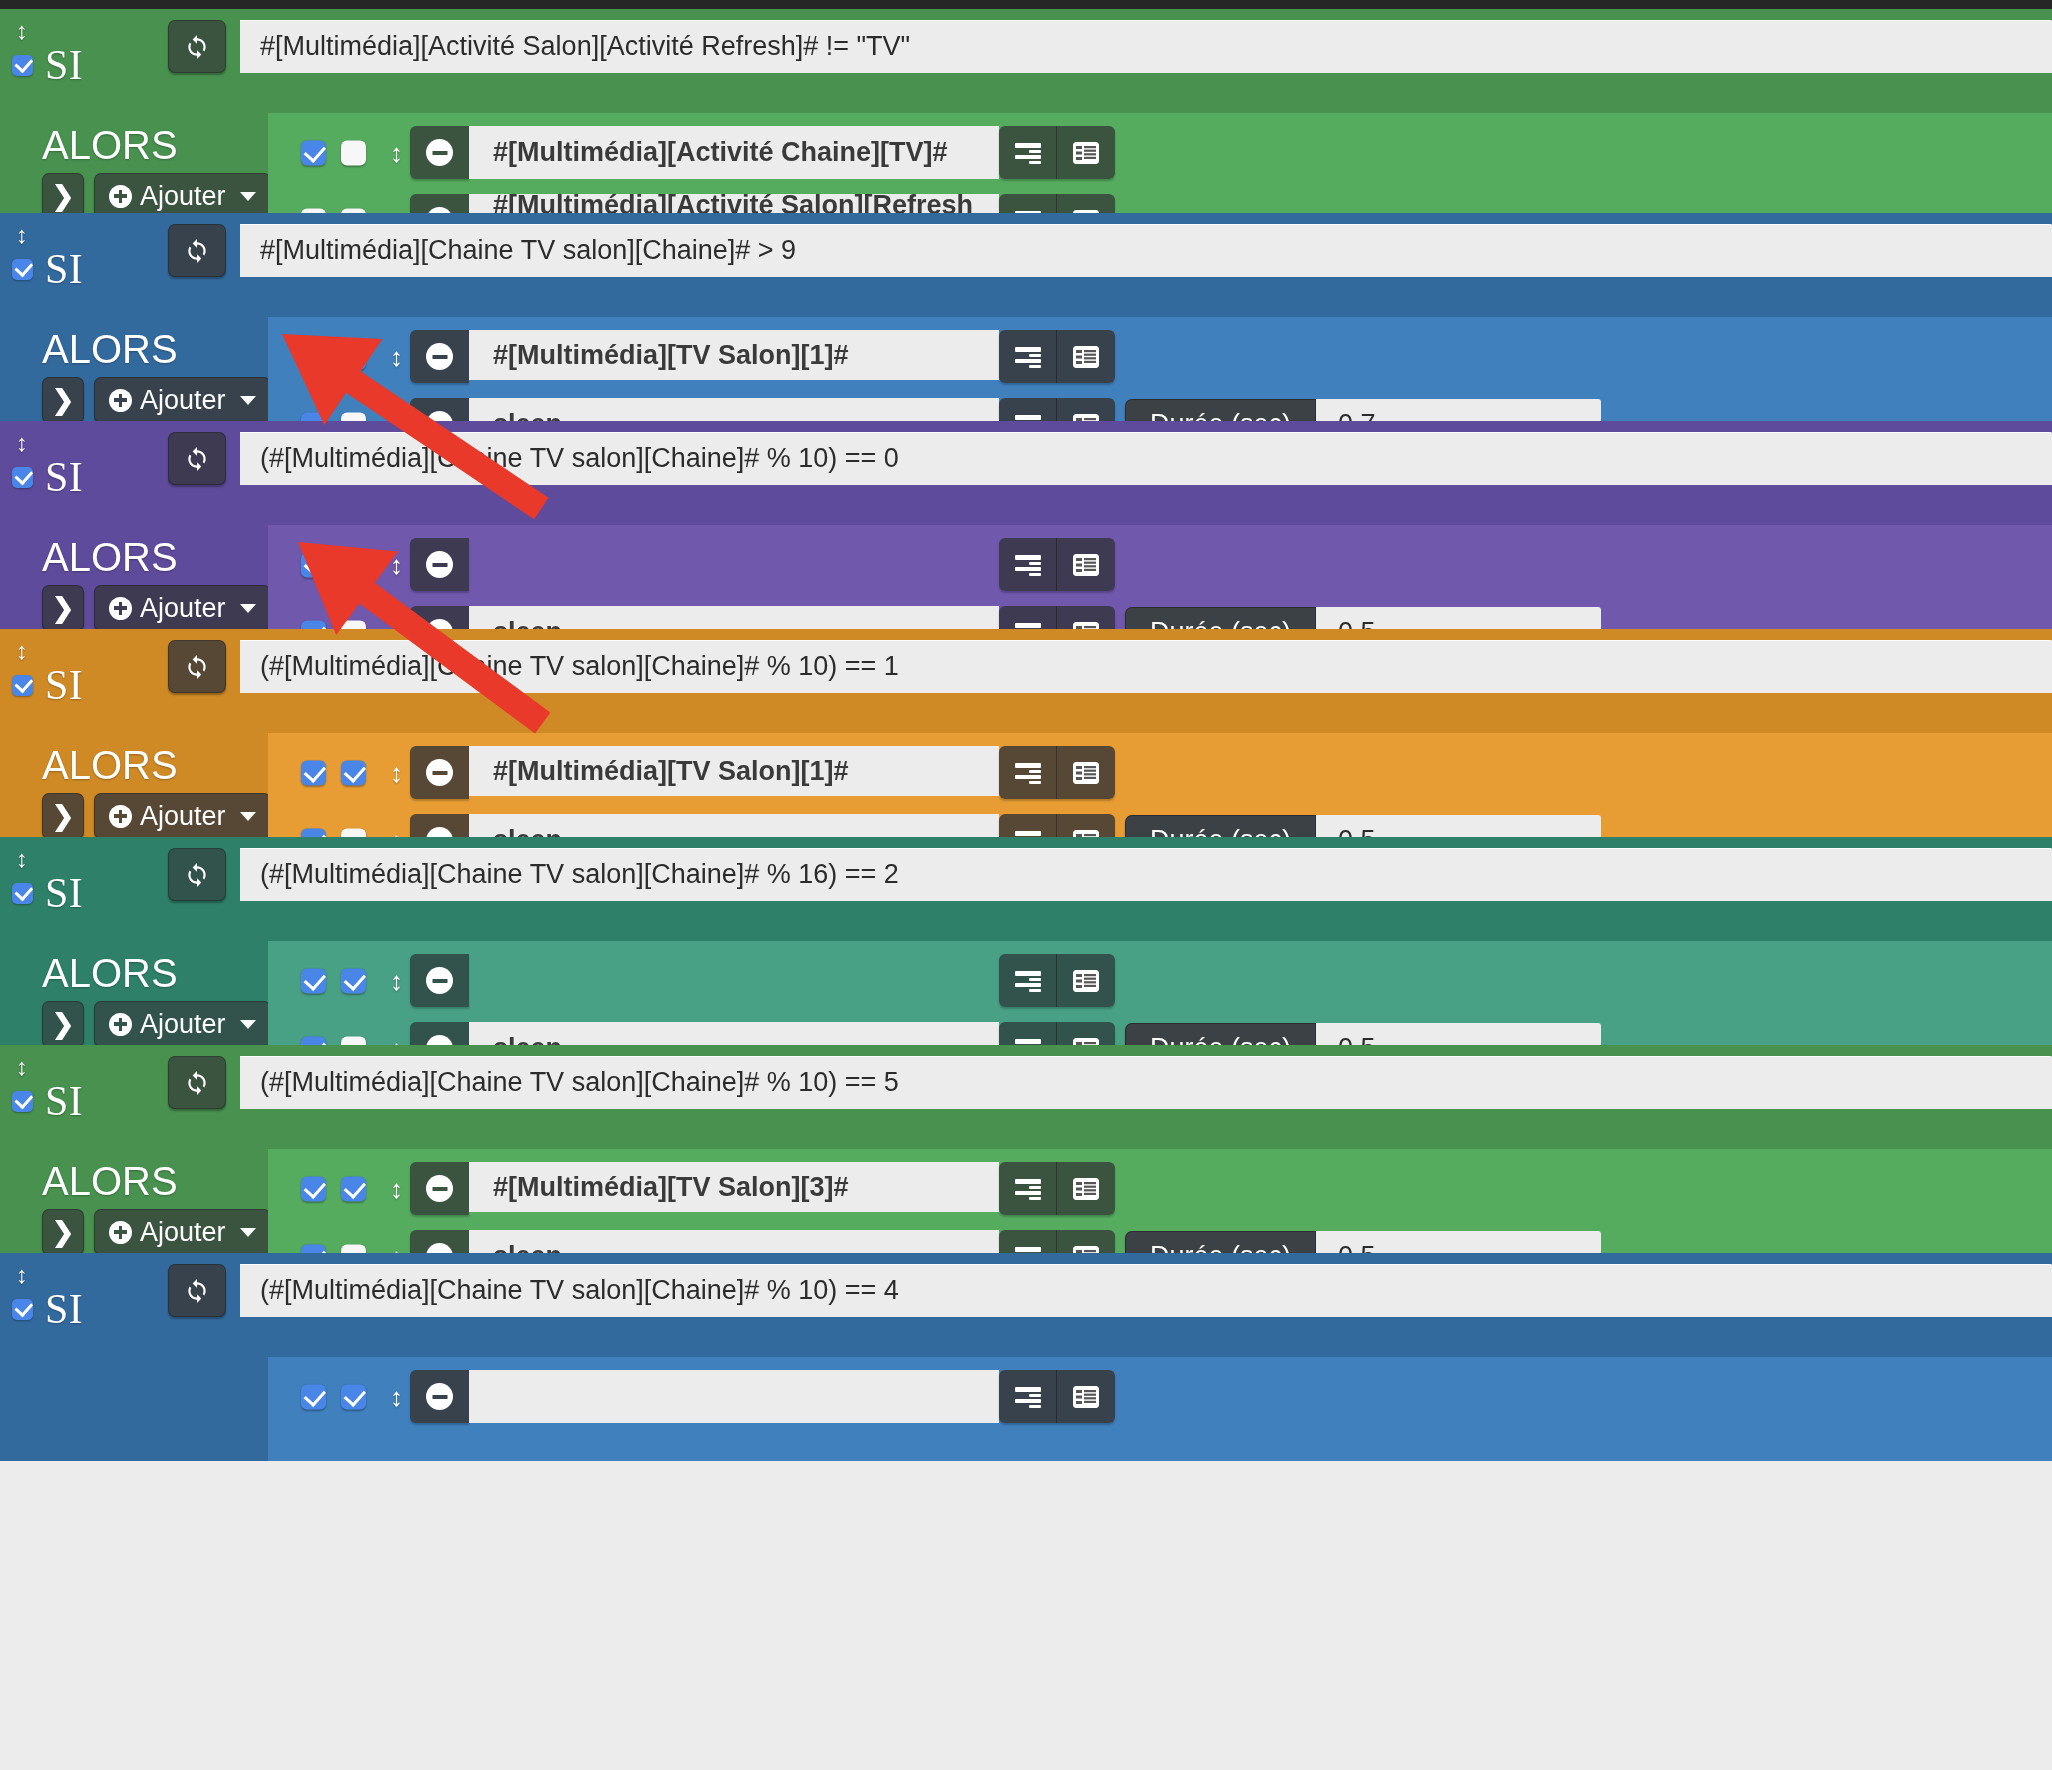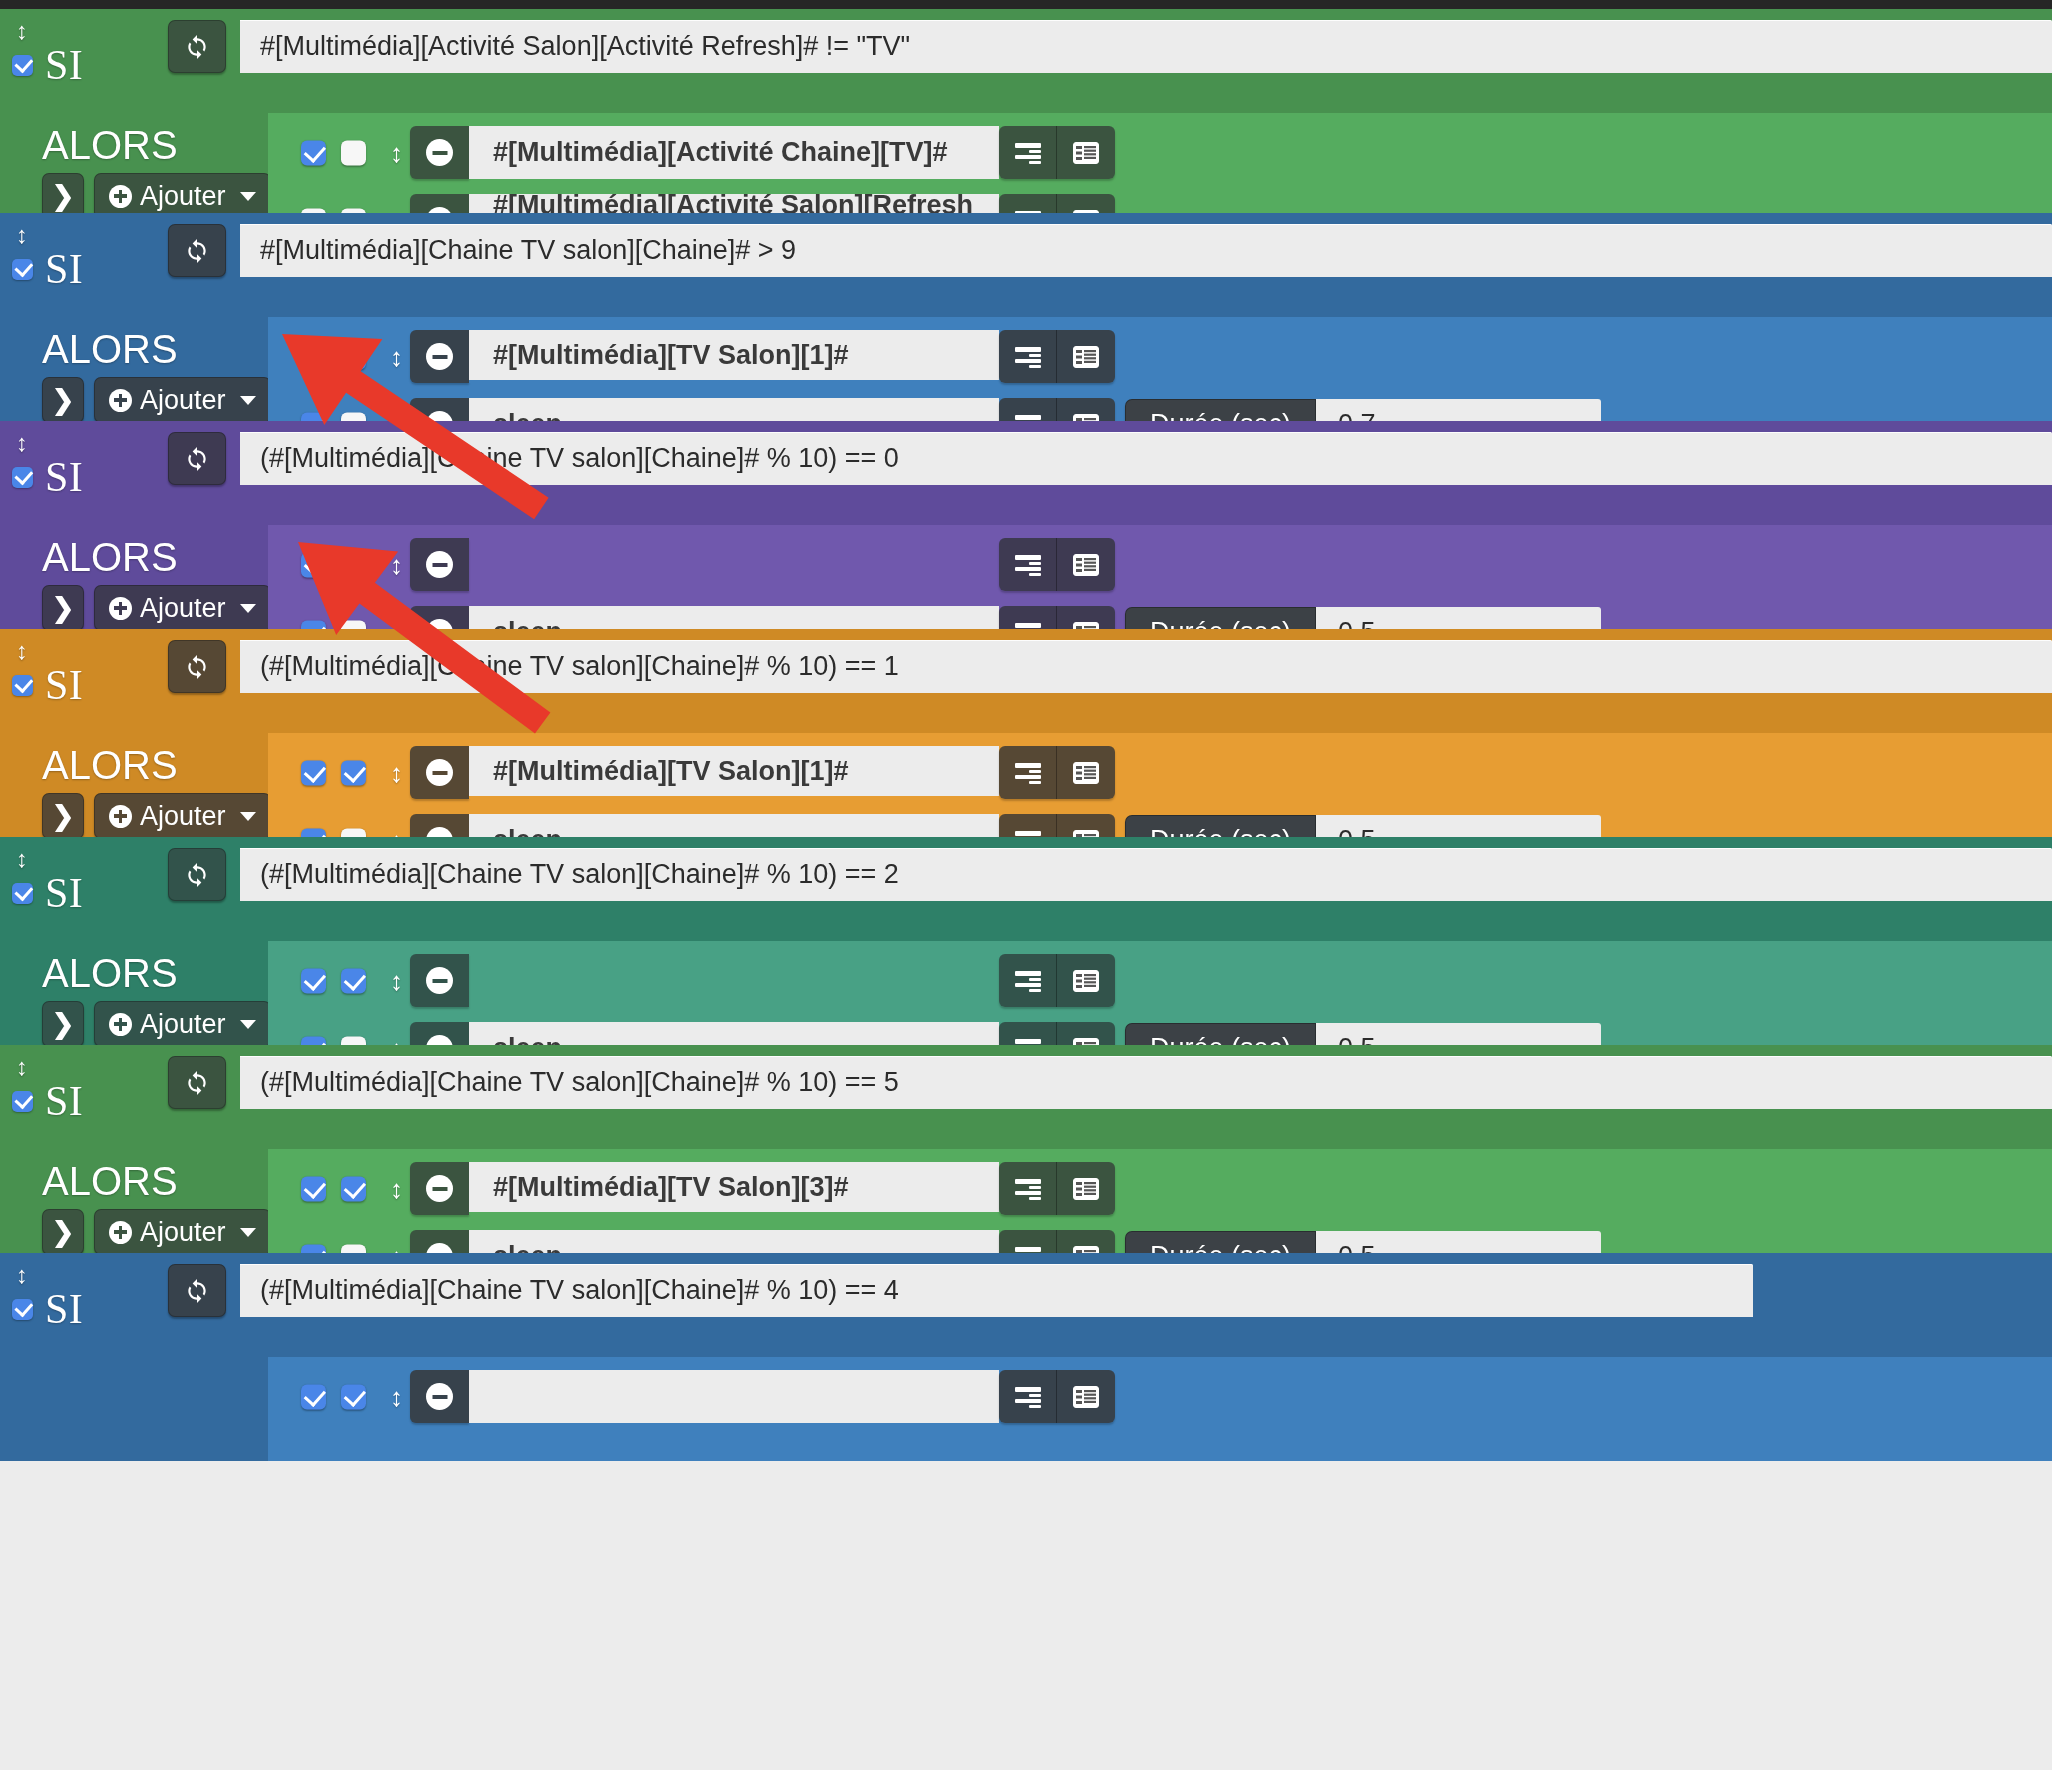--- a/index.html
+++ b/index.html
@@ -584,21 +584,21 @@
         </div>
       </div>
       <div class="block" id="block-4" style="top: 837px; height: 208px;">
         <div class="block-header" style="background: rgb(46, 128, 104);"></div>
         <div class="block-body" style="top: 66px; height: 142px; background: rgb(46, 128, 104);"></div>
         <div class="refresh-btn" style="background: rgb(50, 83, 75); left: 168px; top: 11px;">
           <svg viewBox="0 0 24 24">
             <path d="M12 4V1L8 5l4 4V6c3.31 0 6 2.69 6 6 0 1.01-.25 1.97-.7 2.8l1.46 1.46A7.93 7.93 0 0 0 20 12c0-4.42-3.58-8-8-8zm0 14c-3.31 0-6-2.69-6-6 0-1.01.25-1.97.7-2.8L5.24 7.74A7.93 7.93 0 0 0 4 12c0 4.42 3.58 8 8 8v3l4-4-4-4v3z"></path>
           </svg>
         </div>
-        <div class="cond-input" style="left: 240px; top: 11px; width: 1812px;">(#[Multimédia][Chaine TV salon][Chaine]# % 10) == 2</div>
+        <div class="cond-input" style="left: 240px; top: 11px; width: 1812px;">(#[Multimédia][Chaine TV salon][Chaine]# % 16) == 2</div>
         <div class="rail" style="height: 208px;">
           <div class="sort-handle">↕</div>
           <div class="si-row">
             <div class="cb on sm"></div>
             <span class="si-label">SI</span>
           </div>
           <div class="alors-label" style="top: 116px;">ALORS</div>
           <div class="alors-btns" style="top: 164px;">
             <div class="btn btn-chevron" style="background: rgb(50, 83, 75);">❯</div>
             <div class="btn btn-add" style="background: rgb(50, 83, 75); --btnbg: #32534b;">
@@ -779,21 +779,21 @@
         </div>
       </div>
       <div class="block" id="block-6" style="top: 1253px; height: 208px;">
         <div class="block-header" style="background: rgb(51, 106, 158);"></div>
         <div class="block-body" style="top: 66px; height: 142px; background: rgb(51, 106, 158);"></div>
         <div class="refresh-btn" style="background: rgb(55, 66, 76); left: 168px; top: 11px;">
           <svg viewBox="0 0 24 24">
             <path d="M12 4V1L8 5l4 4V6c3.31 0 6 2.69 6 6 0 1.01-.25 1.97-.7 2.8l1.46 1.46A7.93 7.93 0 0 0 20 12c0-4.42-3.58-8-8-8zm0 14c-3.31 0-6-2.69-6-6 0-1.01.25-1.97.7-2.8L5.24 7.74A7.93 7.93 0 0 0 4 12c0 4.42 3.58 8 8 8v3l4-4-4-4v3z"></path>
           </svg>
         </div>
-        <div class="cond-input" style="left: 240px; top: 11px; width: 1513px;">(#[Multimédia][Chaine TV salon][Chaine]# % 10) == 4</div>
+        <div class="cond-input" style="left: 240px; top: 11px; width: 1812px;">(#[Multimédia][Chaine TV salon][Chaine]# % 10) == 4</div>
         <div class="rail" style="height: 208px;">
           <div class="sort-handle">↕</div>
           <div class="si-row">
             <div class="cb on sm"></div>
             <span class="si-label">SI</span>
           </div>
         </div>
         <div class="actions" style="top: 104px; height: 104px; background: rgb(63, 128, 189);">
           <div class="action-row" style="top: 13px;">
             <div class="row-checks">

